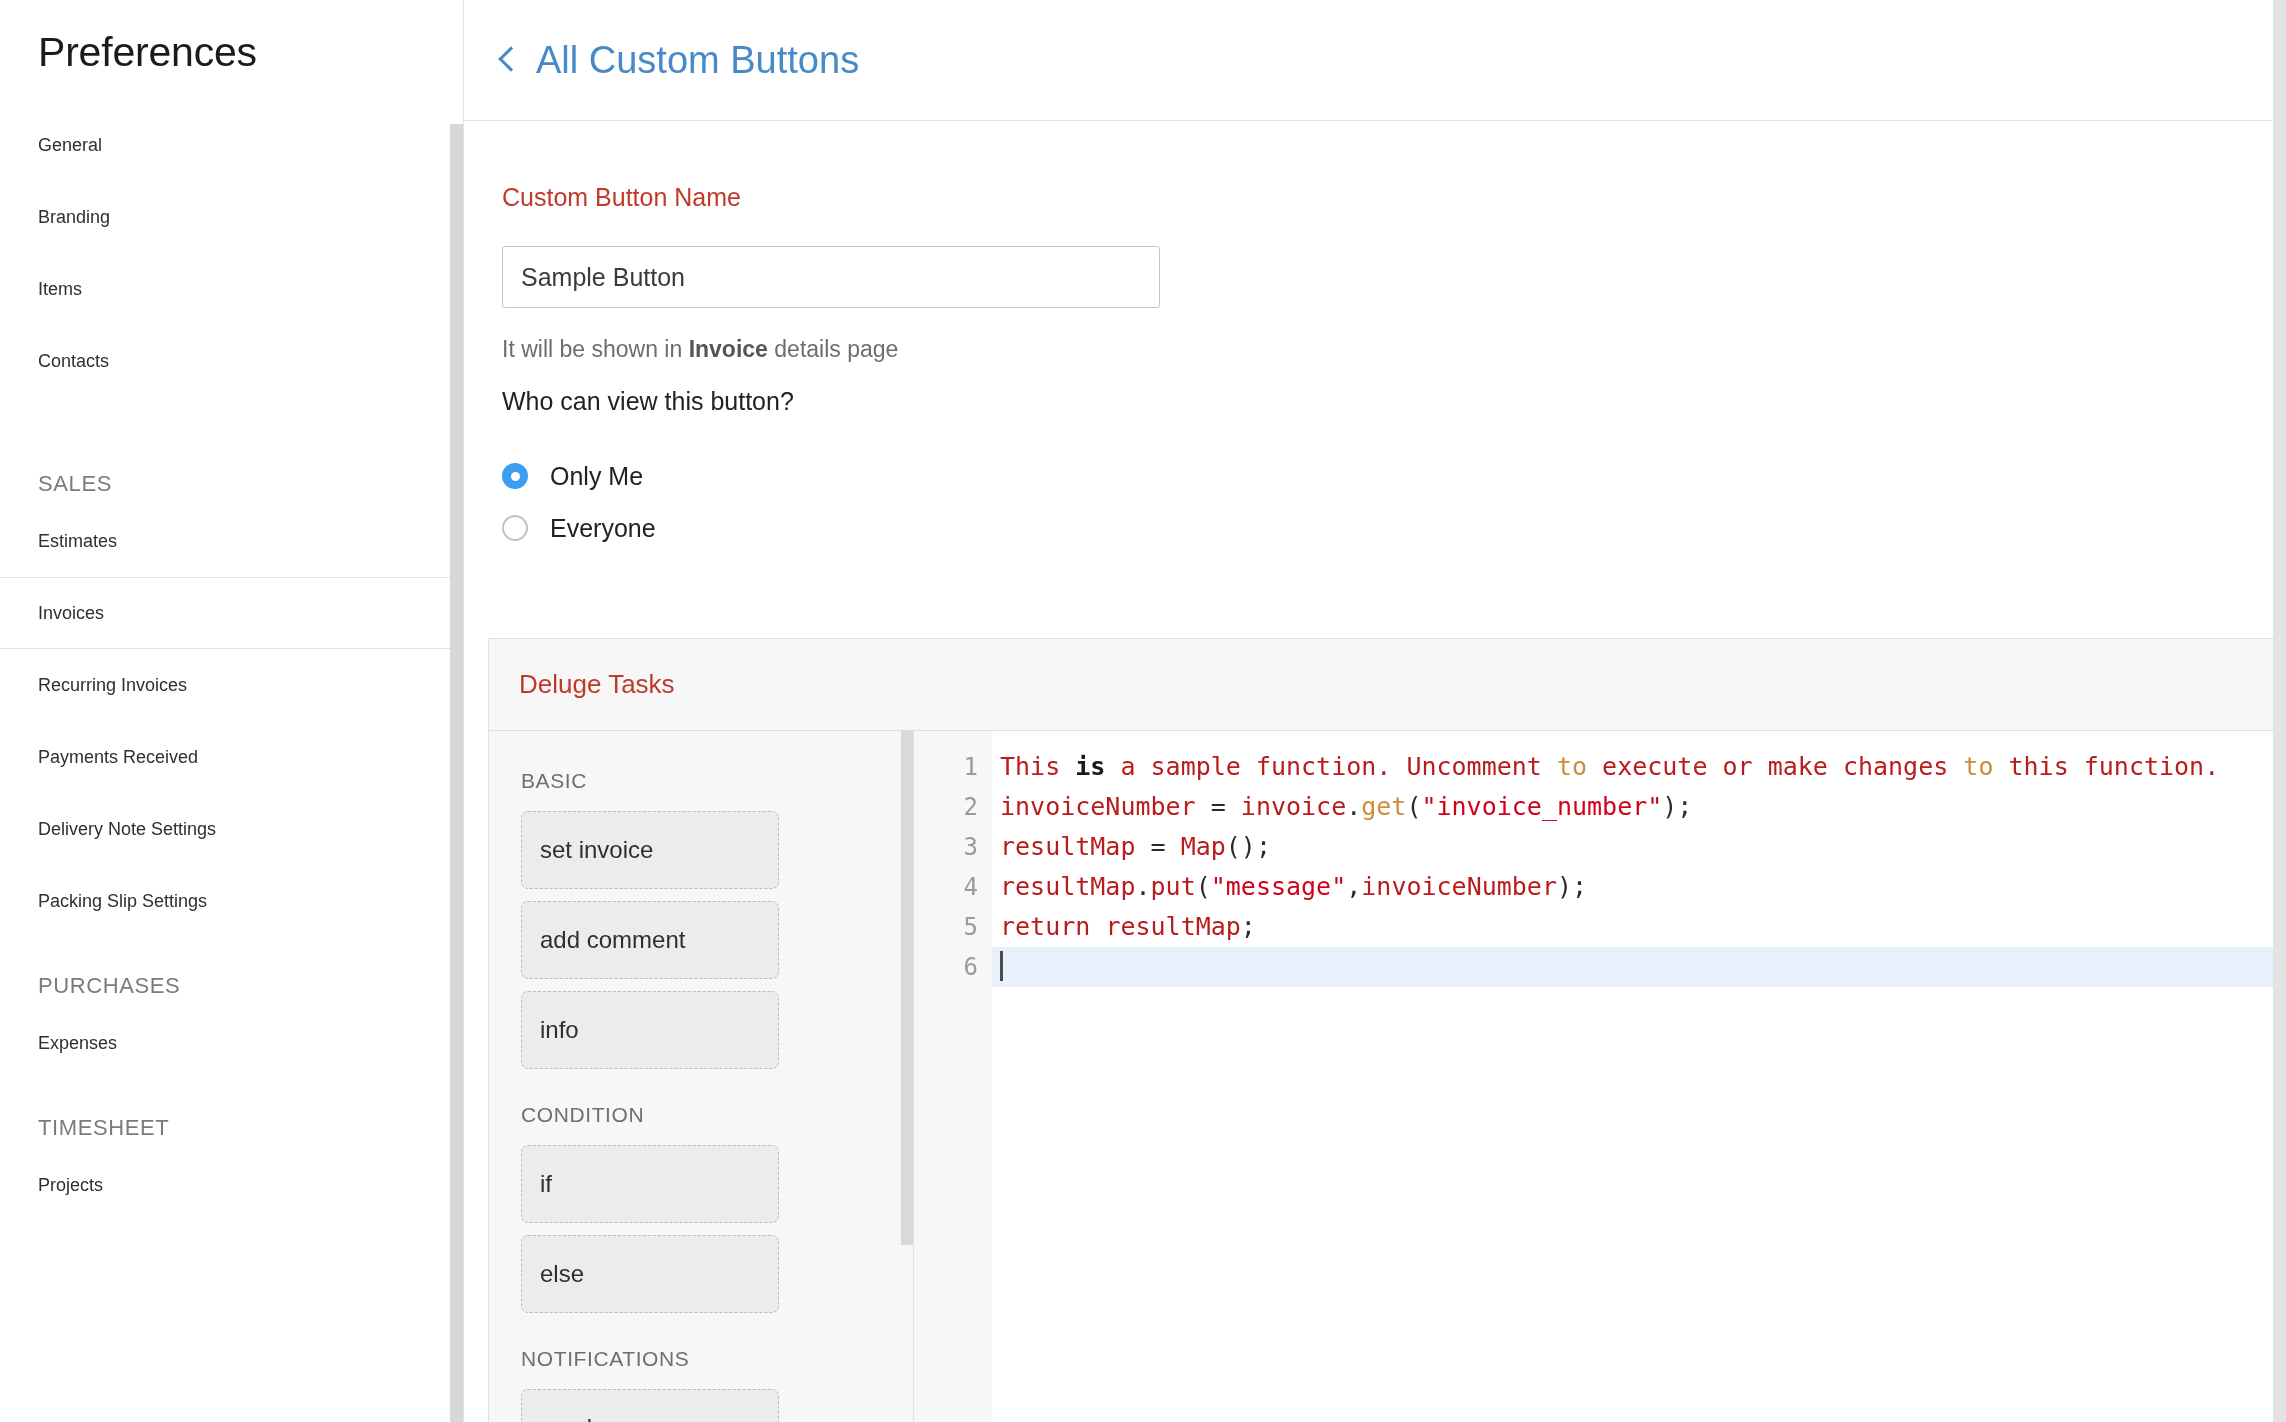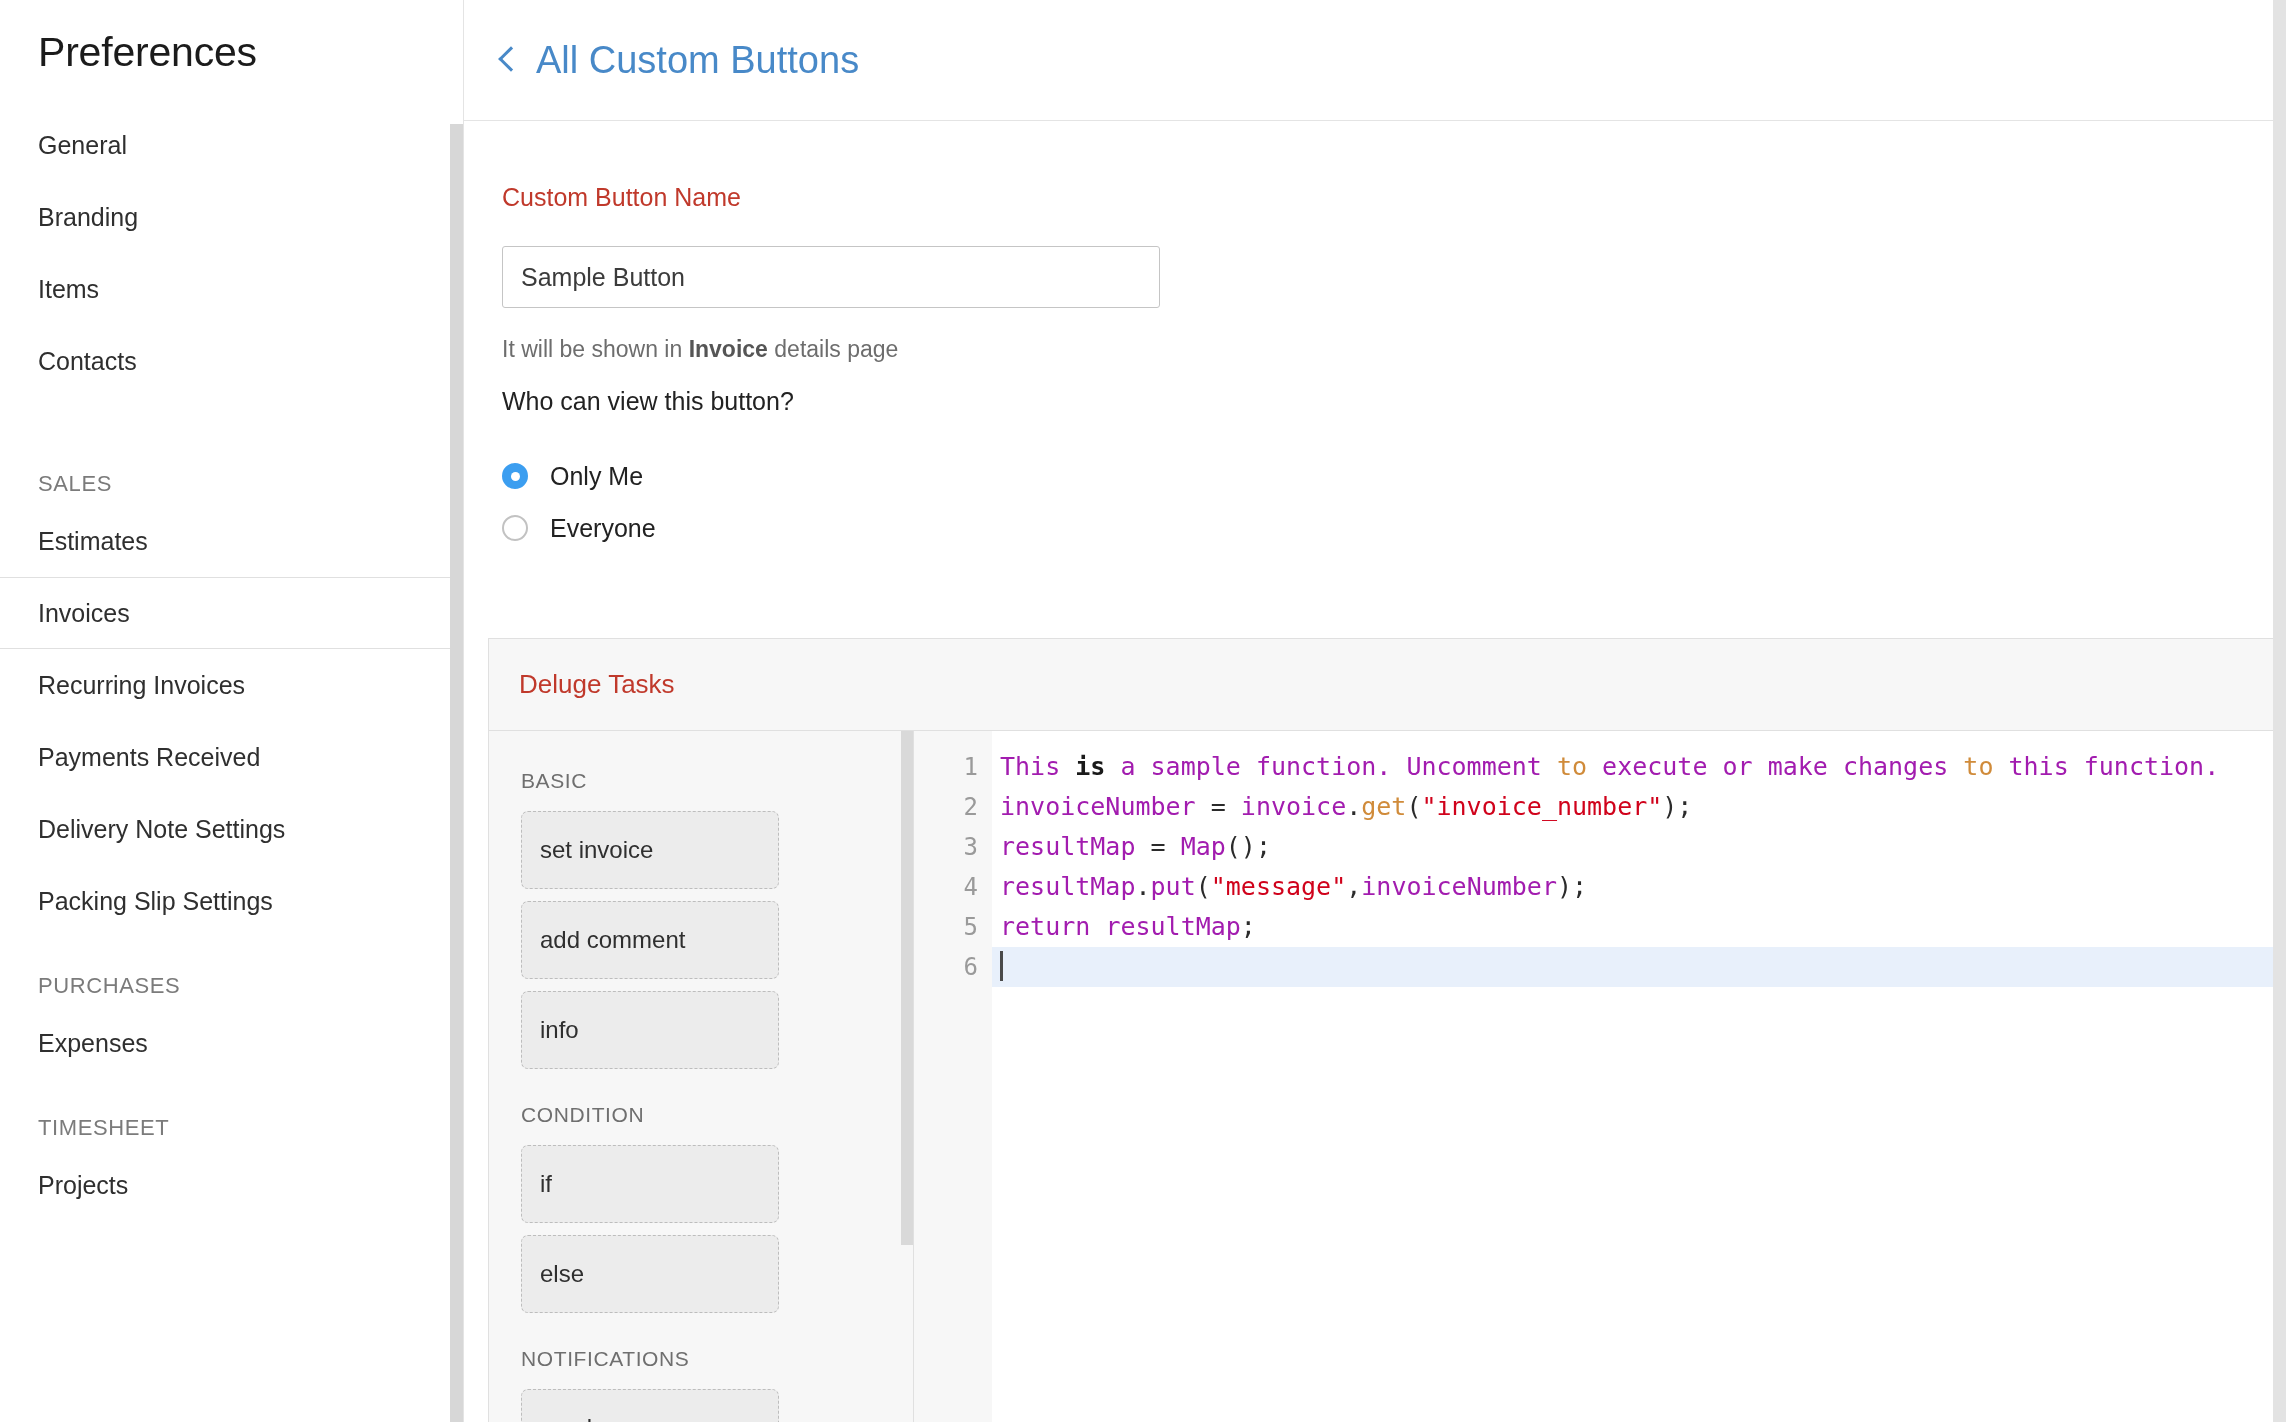--- a/index.html
+++ b/index.html
@@ -28,21 +28,21 @@
     letter-spacing: -0.2px;
     padding: 30px 0 0 38px;
     line-height: 1.1;
   }
   .nav { margin-top: 34px; }
   .nav-item {
     height: 72px;
     display: flex;
     align-items: center;
     padding-left: 38px;
-    font-size: 25px;
+    font-size: 18px;
     color: #2f2f2f;
     cursor: pointer;
     border-top: 1px solid transparent;
     border-bottom: 1px solid transparent;
   }
   .nav-item.selected {
     border-top: 1px solid #e0e0e0;
     border-bottom: 1px solid #e0e0e0;
     background: #ffffff;
   }
@@ -245,21 +245,21 @@
   .cline {
     height: 40px;
     line-height: 40px;
     font-size: 25px;
     font-family: "DejaVu Sans Mono", monospace;
     white-space: pre;
     padding-left: 8px;
     color: #2b2b2b;
   }
   .cline.active { background: #e8f0fb; }
-  .pur { color: #a21caf; }
+  .pur { color: #b91c1c; }
   .blk { color: #1a1a1a; font-weight: 700; }
   .org { color: #d08b3a; }
   .red { color: #d0021b; }
   .pln { color: #2b2b2b; }
   .caret {
     display: inline-block;
     width: 3px; height: 30px;
     background: #4a4a4a;
     vertical-align: -6px;
   }

